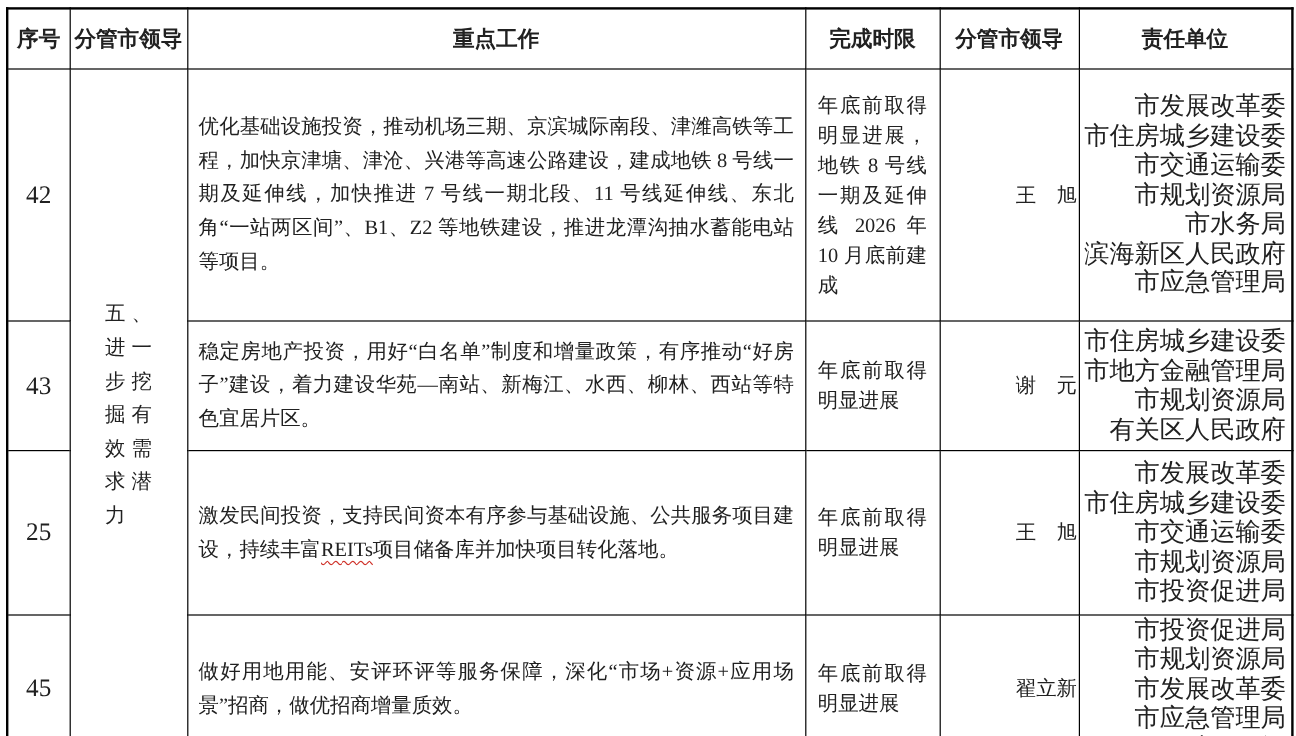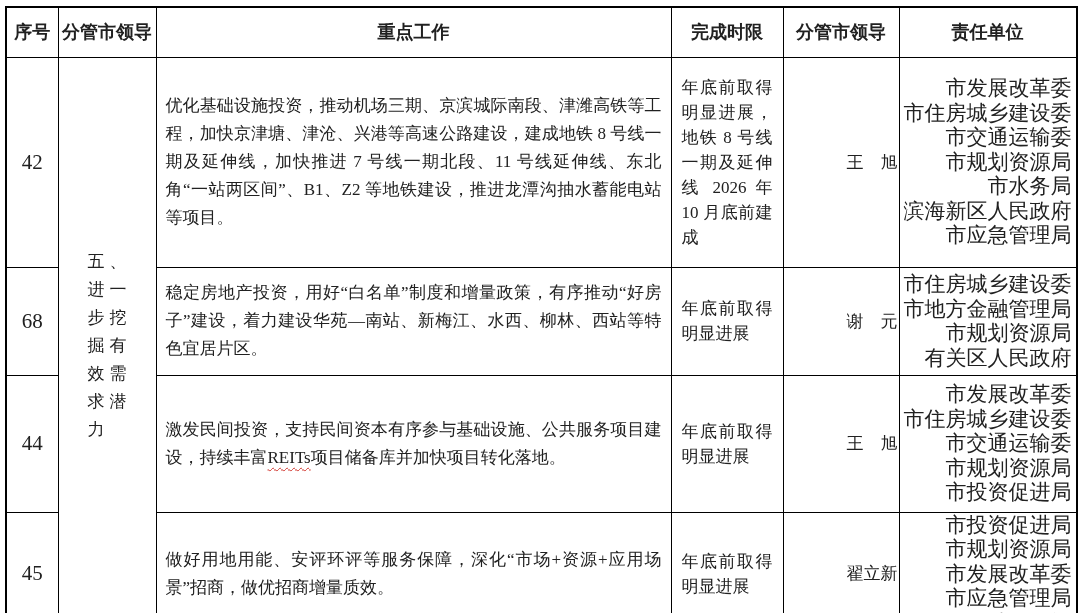--- a/index.html
+++ b/index.html
@@ -113,33 +113,33 @@
           <div>市发展改革委</div>
           <div>市住房城乡建设委</div>
           <div>市交通运输委</div>
           <div>市规划资源局</div>
           <div>市水务局</div>
           <div>滨海新区人民政府</div>
           <div>市应急管理局</div>
         </td>
     </tr>
     <tr class="r1">
-      <td class="serial-cell">68</td>
+      <td class="serial-cell">43</td>
       <td class="work-cell">稳定房地产投资，用好“白名单”制度和增量政策，有序推动“好房子”建设，着力建设华苑—南站、新梅江、水西、柳林、西站等特色宜居片区。</td>
       <td class="deadline-cell">年底前取得明显进展</td>
       <td class="leader-cell">谢　元</td>
       <td class="units-cell">
           <div>市住房城乡建设委</div>
           <div>市地方金融管理局</div>
           <div>市规划资源局</div>
           <div>有关区人民政府</div>
         </td>
     </tr>
     <tr class="r2">
-      <td class="serial-cell">44</td>
+      <td class="serial-cell">25</td>
       <td class="work-cell">激发民间投资，支持民间资本有序参与基础设施、公共服务项目建设，持续丰富<span class="wavy">REITs</span>项目储备库并加快项目转化落地。</td>
       <td class="deadline-cell">年底前取得明显进展</td>
       <td class="leader-cell">王　旭</td>
       <td class="units-cell">
           <div>市发展改革委</div>
           <div>市住房城乡建设委</div>
           <div>市交通运输委</div>
           <div>市规划资源局</div>
           <div>市投资促进局</div>
         </td>

